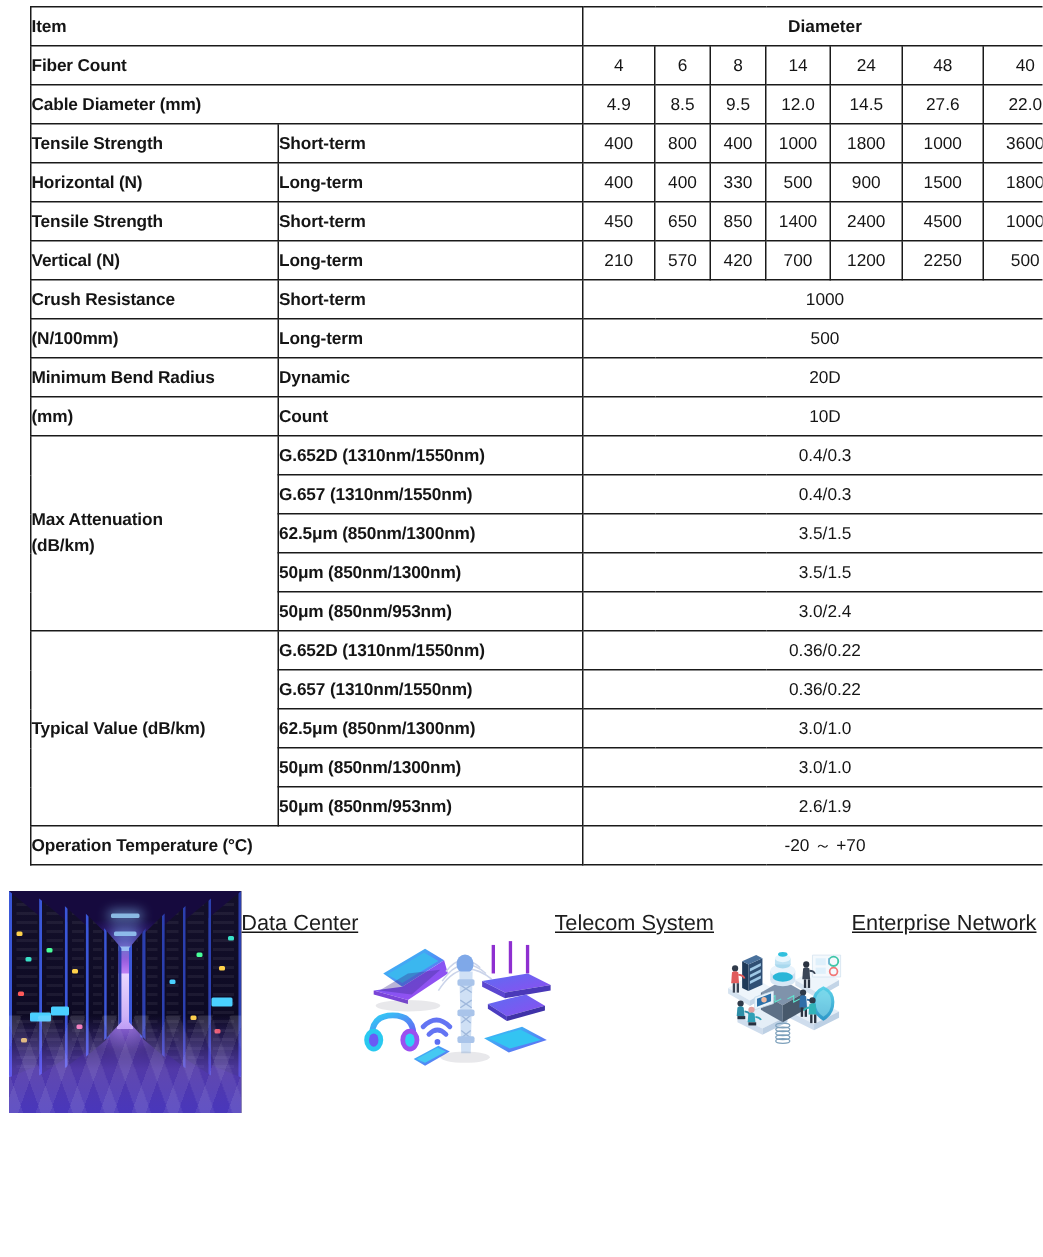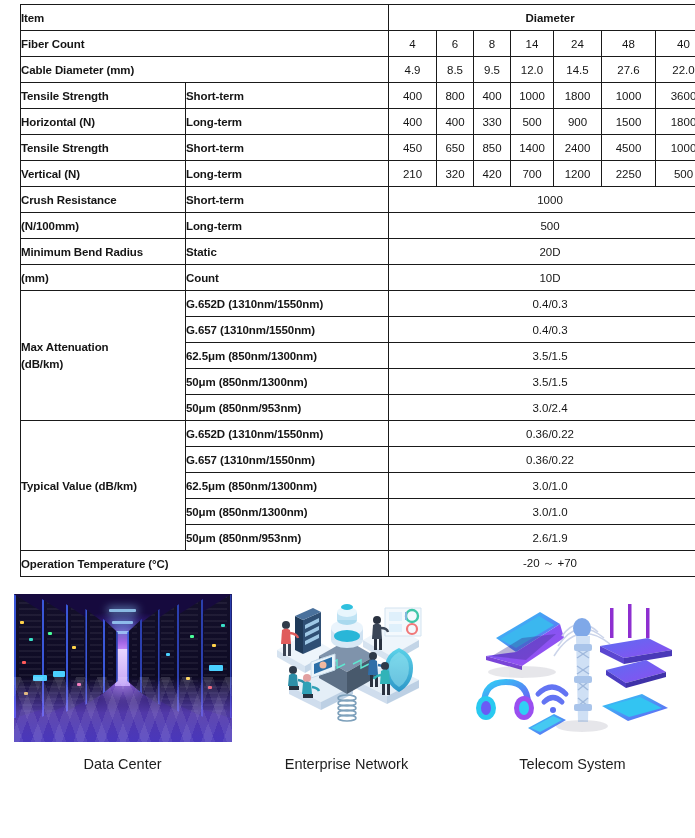--- a/index.html
+++ b/index.html
@@ -82,22 +82,23 @@
     margin-bottom: 12px;
   }
   .scen-row {
     display: flex;
     align-items: flex-start;
     justify-content: flex-start;
     padding-left: 6px;
   }
   .scen-item {
     display: flex;
-    flex-direction: column;
-    align-items: center;
+    flex-direction: row;
+    align-items: flex-start;
+    text-decoration: underline;
   }
   .scen-item.c1 { width: 233px; }
   .scen-item.c2 { width: 215px; }
   .scen-item.c3 { width: 237px; }
   .scen-thumb {
     width: 218px;
     height: 148px;
     position: relative;
     overflow: hidden;
     background: #ffffff;
@@ -242,21 +243,21 @@
           <td class="ctr">1400</td>
           <td class="ctr">2400</td>
           <td class="ctr">4500</td>
           <td class="ctr">1000</td>
         </tr>
 
         <tr>
           <td class="lbl">Vertical (N)</td>
           <td class="lbl2">Long-term</td>
           <td class="ctr">210</td>
-          <td class="ctr">320</td>
+          <td class="ctr">570</td>
           <td class="ctr">420</td>
           <td class="ctr">700</td>
           <td class="ctr">1200</td>
           <td class="ctr">2250</td>
           <td class="ctr">500</td>
         </tr>
 
         <tr>
           <td class="lbl">Crush Resistance</td>
           <td class="lbl2">Short-term</td>
@@ -264,21 +265,21 @@
         </tr>
 
         <tr>
           <td class="lbl">(N/100mm)</td>
           <td class="lbl2">Long-term</td>
           <td class="ctr" colspan="7">500</td>
         </tr>
 
         <tr>
           <td class="lbl">Minimum Bend Radius</td>
-          <td class="lbl2">Static</td>
+          <td class="lbl2">Dynamic</td>
           <td class="ctr" colspan="7">20D</td>
         </tr>
 
         <tr>
           <td class="lbl">(mm)</td>
           <td class="lbl2">Count</td>
           <td class="ctr" colspan="7">10D</td>
         </tr>
 
         <tr>
@@ -375,159 +376,20 @@
             <div class="led" style="right:4%;top:48%;background:#4ad0ff;width:14px;height:6px;"></div>
             <div class="led" style="right:9%;top:62%;background:#ff5a5a;"></div>
             <div class="led" style="right:17%;top:28%;background:#49ff9a;"></div>
             <div class="led" style="right:19%;top:56%;background:#ffd24a;"></div>
             <div class="led" style="right:28%;top:40%;background:#4ad0ff;"></div>
 
             <div class="floor"></div>
           </div>
         </div>
         <div class="scen-caption">Data Center</div>
-      </div>
-
-      <div class="scen-item c2">
-        <div class="scen-thumb">
-          <svg class="ent" viewBox="0 0 176 148">
-            <defs>
-              <linearGradient id="gTeal" x1="0" y1="0" x2="0" y2="1">
-                <stop offset="0" stop-color="#4fd0e8"></stop>
-                  <stop offset="1" stop-color="#1d8fc4"></stop>
-              </linearGradient>
-              <linearGradient id="gPale" x1="0" y1="0" x2="0" y2="1">
-                <stop offset="0" stop-color="#eef5fb"></stop>
-                  <stop offset="1" stop-color="#cfe0ef"></stop>
-              </linearGradient>
-            </defs>
-
-            <g>
-              <polygon points="30,92 62,76 94,92 62,108" fill="#e4eef7"></polygon>
-              <polygon points="30,92 62,108 62,116 30,100" fill="#cfdded"></polygon>
-              <polygon points="94,92 62,108 62,116 94,100" fill="#bdd0e4"></polygon>
-            </g>
-            <g>
-              <polygon points="96,86 128,70 160,86 128,102" fill="#e4eef7"></polygon>
-              <polygon points="96,86 128,102 128,110 96,94" fill="#cfdded"></polygon>
-              <polygon points="160,86 128,102 128,110 160,94" fill="#bdd0e4"></polygon>
-            </g>
-            <g>
-              <polygon points="18,56 46,40 74,56 46,72" fill="#eef5fb"></polygon>
-              <polygon points="18,56 46,72 46,79 18,63" fill="#d6e3f0"></polygon>
-              <polygon points="74,56 46,72 46,79 74,63" fill="#c3d5e7"></polygon>
-            </g>
-            <g>
-              <polygon points="104,46 132,30 160,46 132,62" fill="#eef5fb"></polygon>
-              <polygon points="104,46 132,62 132,69 104,53" fill="#d6e3f0"></polygon>
-              <polygon points="160,46 132,62 132,69 160,53" fill="#c3d5e7"></polygon>
-            </g>
-
-            <g>
-              <polygon points="60,62 88,46 116,62 88,78" fill="#7f93ab"></polygon>
-              <polygon points="60,62 88,78 88,100 60,84" fill="#5d7086"></polygon>
-              <polygon points="116,62 88,78 88,100 116,84" fill="#48596c"></polygon>
-              <polyline points="70,70 78,66 78,74 86,70" fill="none" stroke="#5fe6d0" stroke-width="1.4"></polyline>
-              <polyline points="94,70 102,66 102,74 110,70" fill="none" stroke="#5fe6d0" stroke-width="1.4"></polyline>
-            </g>
-
-            <g>
-              <ellipse cx="88" cy="46" rx="16" ry="8" fill="#d8e8f5"></ellipse>
-              <rect x="72" y="34" width="32" height="12" fill="#cfe2f2"></rect>
-              <ellipse cx="88" cy="34" rx="16" ry="8" fill="#eaf4fc"></ellipse>
-              <ellipse cx="88" cy="42" rx="13" ry="6" fill="#29b6d8"></ellipse>
-              <ellipse cx="88" cy="26" rx="10" ry="5" fill="#a9d9ee"></ellipse>
-              <rect x="78" y="18" width="20" height="8" fill="#bfe3f4"></rect>
-              <ellipse cx="88" cy="18" rx="10" ry="5" fill="#e8f6fd"></ellipse>
-              <ellipse cx="88" cy="13" rx="6" ry="3" fill="#2fc0de"></ellipse>
-            </g>
-
-            <g stroke="#7da0bb" stroke-width="1.6" fill="none">
-              <ellipse cx="88" cy="104" rx="9" ry="3"></ellipse>
-              <ellipse cx="88" cy="109" rx="9" ry="3"></ellipse>
-              <ellipse cx="88" cy="114" rx="9" ry="3"></ellipse>
-              <ellipse cx="88" cy="119" rx="9" ry="3"></ellipse>
-              <ellipse cx="88" cy="124" rx="9" ry="3"></ellipse>
-            </g>
-
-            <g>
-              <polygon points="44,26 62,18 62,52 44,60" fill="#2f4f74"></polygon>
-              <polygon points="44,26 36,22 36,56 44,60" fill="#1f3a59"></polygon>
-              <polygon points="36,22 54,14 62,18 44,26" fill="#4a719c"></polygon>
-              <g fill="#9fc8e6">
-                <polygon points="46,31 60,24 60,28 46,35"></polygon>
-                <polygon points="46,39 60,32 60,36 46,43"></polygon>
-                <polygon points="46,47 60,40 60,44 46,51"></polygon>
-              </g>
-            </g>
-
-            <g>
-              <circle cx="27" cy="31" r="4" fill="#303b4a"></circle>
-              <path d="M23 36 q4 -3 8 0 l1 14 h-10 z" fill="#e05c5c"></path>
-              <rect x="24" y="50" width="3" height="12" fill="#3a4454"></rect>
-              <rect x="29" y="50" width="3" height="12" fill="#3a4454"></rect>
-              <path d="M31 39 q7 1 8 5" stroke="#e05c5c" stroke-width="2.5" fill="none"></path>
-            </g>
-
-            <g>
-              <polygon points="126,14 162,14 162,42 126,42" fill="#f4f9fd" stroke="#d3e3f0"></polygon>
-              <rect x="130" y="18" width="13" height="9" fill="#dff0fb"></rect>
-              <rect x="130" y="30" width="13" height="8" fill="#dff0fb"></rect>
-              <circle cx="153" cy="22" r="6" fill="none" stroke="#3fc6a8" stroke-width="2.4"></circle>
-              <circle cx="153" cy="35" r="5" fill="none" stroke="#f07878" stroke-width="2.2"></circle>
-              <rect x="146" y="18" width="2" height="8" fill="#7fb7dd"></rect>
-            </g>
-
-            <g>
-              <circle cx="118" cy="26" r="4" fill="#2a3240"></circle>
-              <path d="M114 31 q4 -3 8 0 l1 14 h-10 z" fill="#3b4657"></path>
-              <rect x="115" y="45" width="3" height="11" fill="#2a3240"></rect>
-              <rect x="120" y="45" width="3" height="11" fill="#2a3240"></rect>
-              <path d="M122 34 q6 0 7 4" stroke="#3b4657" stroke-width="2.4" fill="none"></path>
-            </g>
-
-            <g>
-              <polygon points="52,68 76,60 76,76 52,84" fill="#eaf4fb" stroke="#c9dceb"></polygon>
-              <polygon points="55,70 73,63 73,73 55,80" fill="#2a6fa8"></polygon>
-              <circle cx="64" cy="71" r="3.5" fill="#f0b9a0"></circle>
-            </g>
-            <g>
-              <circle cx="34" cy="76" r="4" fill="#2f3a49"></circle>
-              <path d="M30 81 q4 -3 8 0 l1 11 h-10 z" fill="#2e8fa8"></path>
-              <path d="M39 86 q6 1 7 4" stroke="#2e8fa8" stroke-width="2.4" fill="none"></path>
-              <rect x="30" y="92" width="10" height="4" fill="#273140"></rect>
-            </g>
-            <g>
-              <circle cx="48" cy="84" r="4" fill="#e2a0a0"></circle>
-              <path d="M44 89 q4 -3 8 0 l1 11 h-10 z" fill="#2fa0b6"></path>
-              <path d="M53 93 q6 1 7 4" stroke="#2fa0b6" stroke-width="2.4" fill="none"></path>
-              <rect x="44" y="100" width="10" height="4" fill="#273140"></rect>
-            </g>
-
-            <g>
-              <path d="M140 54 q14 6 14 20 q0 16 -14 24 q-14 -8 -14 -24 q0 -14 14 -20 z" fill="url(#gTeal)" opacity="0.92"></path>
-              <path d="M140 58 q10 5 10 16 q0 13 -10 19 q-10 -6 -10 -19 q0 -11 10 -16 z" fill="#9fe6f2" opacity="0.5"></path>
-            </g>
-            <g>
-              <circle cx="114" cy="62" r="4" fill="#2f3a49"></circle>
-              <path d="M110 67 q4 -3 8 0 l1 14 h-10 z" fill="#2f6ea8"></path>
-              <path d="M119 71 q7 1 8 5" stroke="#2f6ea8" stroke-width="2.4" fill="none"></path>
-              <rect x="111" y="81" width="3" height="12" fill="#2a3240"></rect>
-              <rect x="116" y="81" width="3" height="12" fill="#2a3240"></rect>
-            </g>
-            <g>
-              <circle cx="126" cy="72" r="4" fill="#2f3a49"></circle>
-              <path d="M122 77 q4 -3 8 0 l1 13 h-10 z" fill="#31b3b8"></path>
-              <path d="M122 81 q-6 1 -7 4" stroke="#31b3b8" stroke-width="2.4" fill="none"></path>
-              <rect x="123" y="90" width="3" height="11" fill="#2a3240"></rect>
-              <rect x="128" y="90" width="3" height="11" fill="#2a3240"></rect>
-            </g>
-          </svg>
-        </div>
-        <div class="scen-caption">Enterprise Network</div>
       </div>
 
       <div class="scen-item c3">
         <div class="scen-thumb">
           <svg class="tel" viewBox="0 0 206 148">
             <defs>
               <linearGradient id="gViolet" x1="0" y1="0" x2="1" y2="1">
                 <stop offset="0" stop-color="#6a5bf5"></stop>
                   <stop offset="1" stop-color="#a24df0"></stop>
               </linearGradient>
@@ -613,16 +475,155 @@
 
             <g opacity="0.13" fill="#4a4a66">
               <ellipse cx="52" cy="78" rx="34" ry="6"></ellipse>
               <ellipse cx="112" cy="132" rx="26" ry="6"></ellipse>
             </g>
           </svg>
         </div>
         <div class="scen-caption">Telecom System</div>
       </div>
 
+      <div class="scen-item c2">
+        <div class="scen-thumb">
+          <svg class="ent" viewBox="0 0 176 148">
+            <defs>
+              <linearGradient id="gTeal" x1="0" y1="0" x2="0" y2="1">
+                <stop offset="0" stop-color="#4fd0e8"></stop>
+                  <stop offset="1" stop-color="#1d8fc4"></stop>
+              </linearGradient>
+              <linearGradient id="gPale" x1="0" y1="0" x2="0" y2="1">
+                <stop offset="0" stop-color="#eef5fb"></stop>
+                  <stop offset="1" stop-color="#cfe0ef"></stop>
+              </linearGradient>
+            </defs>
+
+            <g>
+              <polygon points="30,92 62,76 94,92 62,108" fill="#e4eef7"></polygon>
+              <polygon points="30,92 62,108 62,116 30,100" fill="#cfdded"></polygon>
+              <polygon points="94,92 62,108 62,116 94,100" fill="#bdd0e4"></polygon>
+            </g>
+            <g>
+              <polygon points="96,86 128,70 160,86 128,102" fill="#e4eef7"></polygon>
+              <polygon points="96,86 128,102 128,110 96,94" fill="#cfdded"></polygon>
+              <polygon points="160,86 128,102 128,110 160,94" fill="#bdd0e4"></polygon>
+            </g>
+            <g>
+              <polygon points="18,56 46,40 74,56 46,72" fill="#eef5fb"></polygon>
+              <polygon points="18,56 46,72 46,79 18,63" fill="#d6e3f0"></polygon>
+              <polygon points="74,56 46,72 46,79 74,63" fill="#c3d5e7"></polygon>
+            </g>
+            <g>
+              <polygon points="104,46 132,30 160,46 132,62" fill="#eef5fb"></polygon>
+              <polygon points="104,46 132,62 132,69 104,53" fill="#d6e3f0"></polygon>
+              <polygon points="160,46 132,62 132,69 160,53" fill="#c3d5e7"></polygon>
+            </g>
+
+            <g>
+              <polygon points="60,62 88,46 116,62 88,78" fill="#7f93ab"></polygon>
+              <polygon points="60,62 88,78 88,100 60,84" fill="#5d7086"></polygon>
+              <polygon points="116,62 88,78 88,100 116,84" fill="#48596c"></polygon>
+              <polyline points="70,70 78,66 78,74 86,70" fill="none" stroke="#5fe6d0" stroke-width="1.4"></polyline>
+              <polyline points="94,70 102,66 102,74 110,70" fill="none" stroke="#5fe6d0" stroke-width="1.4"></polyline>
+            </g>
+
+            <g>
+              <ellipse cx="88" cy="46" rx="16" ry="8" fill="#d8e8f5"></ellipse>
+              <rect x="72" y="34" width="32" height="12" fill="#cfe2f2"></rect>
+              <ellipse cx="88" cy="34" rx="16" ry="8" fill="#eaf4fc"></ellipse>
+              <ellipse cx="88" cy="42" rx="13" ry="6" fill="#29b6d8"></ellipse>
+              <ellipse cx="88" cy="26" rx="10" ry="5" fill="#a9d9ee"></ellipse>
+              <rect x="78" y="18" width="20" height="8" fill="#bfe3f4"></rect>
+              <ellipse cx="88" cy="18" rx="10" ry="5" fill="#e8f6fd"></ellipse>
+              <ellipse cx="88" cy="13" rx="6" ry="3" fill="#2fc0de"></ellipse>
+            </g>
+
+            <g stroke="#7da0bb" stroke-width="1.6" fill="none">
+              <ellipse cx="88" cy="104" rx="9" ry="3"></ellipse>
+              <ellipse cx="88" cy="109" rx="9" ry="3"></ellipse>
+              <ellipse cx="88" cy="114" rx="9" ry="3"></ellipse>
+              <ellipse cx="88" cy="119" rx="9" ry="3"></ellipse>
+              <ellipse cx="88" cy="124" rx="9" ry="3"></ellipse>
+            </g>
+
+            <g>
+              <polygon points="44,26 62,18 62,52 44,60" fill="#2f4f74"></polygon>
+              <polygon points="44,26 36,22 36,56 44,60" fill="#1f3a59"></polygon>
+              <polygon points="36,22 54,14 62,18 44,26" fill="#4a719c"></polygon>
+              <g fill="#9fc8e6">
+                <polygon points="46,31 60,24 60,28 46,35"></polygon>
+                <polygon points="46,39 60,32 60,36 46,43"></polygon>
+                <polygon points="46,47 60,40 60,44 46,51"></polygon>
+              </g>
+            </g>
+
+            <g>
+              <circle cx="27" cy="31" r="4" fill="#303b4a"></circle>
+              <path d="M23 36 q4 -3 8 0 l1 14 h-10 z" fill="#e05c5c"></path>
+              <rect x="24" y="50" width="3" height="12" fill="#3a4454"></rect>
+              <rect x="29" y="50" width="3" height="12" fill="#3a4454"></rect>
+              <path d="M31 39 q7 1 8 5" stroke="#e05c5c" stroke-width="2.5" fill="none"></path>
+            </g>
+
+            <g>
+              <polygon points="126,14 162,14 162,42 126,42" fill="#f4f9fd" stroke="#d3e3f0"></polygon>
+              <rect x="130" y="18" width="13" height="9" fill="#dff0fb"></rect>
+              <rect x="130" y="30" width="13" height="8" fill="#dff0fb"></rect>
+              <circle cx="153" cy="22" r="6" fill="none" stroke="#3fc6a8" stroke-width="2.4"></circle>
+              <circle cx="153" cy="35" r="5" fill="none" stroke="#f07878" stroke-width="2.2"></circle>
+              <rect x="146" y="18" width="2" height="8" fill="#7fb7dd"></rect>
+            </g>
+
+            <g>
+              <circle cx="118" cy="26" r="4" fill="#2a3240"></circle>
+              <path d="M114 31 q4 -3 8 0 l1 14 h-10 z" fill="#3b4657"></path>
+              <rect x="115" y="45" width="3" height="11" fill="#2a3240"></rect>
+              <rect x="120" y="45" width="3" height="11" fill="#2a3240"></rect>
+              <path d="M122 34 q6 0 7 4" stroke="#3b4657" stroke-width="2.4" fill="none"></path>
+            </g>
+
+            <g>
+              <polygon points="52,68 76,60 76,76 52,84" fill="#eaf4fb" stroke="#c9dceb"></polygon>
+              <polygon points="55,70 73,63 73,73 55,80" fill="#2a6fa8"></polygon>
+              <circle cx="64" cy="71" r="3.5" fill="#f0b9a0"></circle>
+            </g>
+            <g>
+              <circle cx="34" cy="76" r="4" fill="#2f3a49"></circle>
+              <path d="M30 81 q4 -3 8 0 l1 11 h-10 z" fill="#2e8fa8"></path>
+              <path d="M39 86 q6 1 7 4" stroke="#2e8fa8" stroke-width="2.4" fill="none"></path>
+              <rect x="30" y="92" width="10" height="4" fill="#273140"></rect>
+            </g>
+            <g>
+              <circle cx="48" cy="84" r="4" fill="#e2a0a0"></circle>
+              <path d="M44 89 q4 -3 8 0 l1 11 h-10 z" fill="#2fa0b6"></path>
+              <path d="M53 93 q6 1 7 4" stroke="#2fa0b6" stroke-width="2.4" fill="none"></path>
+              <rect x="44" y="100" width="10" height="4" fill="#273140"></rect>
+            </g>
+
+            <g>
+              <path d="M140 54 q14 6 14 20 q0 16 -14 24 q-14 -8 -14 -24 q0 -14 14 -20 z" fill="url(#gTeal)" opacity="0.92"></path>
+              <path d="M140 58 q10 5 10 16 q0 13 -10 19 q-10 -6 -10 -19 q0 -11 10 -16 z" fill="#9fe6f2" opacity="0.5"></path>
+            </g>
+            <g>
+              <circle cx="114" cy="62" r="4" fill="#2f3a49"></circle>
+              <path d="M110 67 q4 -3 8 0 l1 14 h-10 z" fill="#2f6ea8"></path>
+              <path d="M119 71 q7 1 8 5" stroke="#2f6ea8" stroke-width="2.4" fill="none"></path>
+              <rect x="111" y="81" width="3" height="12" fill="#2a3240"></rect>
+              <rect x="116" y="81" width="3" height="12" fill="#2a3240"></rect>
+            </g>
+            <g>
+              <circle cx="126" cy="72" r="4" fill="#2f3a49"></circle>
+              <path d="M122 77 q4 -3 8 0 l1 13 h-10 z" fill="#31b3b8"></path>
+              <path d="M122 81 q-6 1 -7 4" stroke="#31b3b8" stroke-width="2.4" fill="none"></path>
+              <rect x="123" y="90" width="3" height="11" fill="#2a3240"></rect>
+              <rect x="128" y="90" width="3" height="11" fill="#2a3240"></rect>
+            </g>
+          </svg>
+        </div>
+        <div class="scen-caption">Enterprise Network</div>
+      </div>
+
     </div>
   </div>
 
 </div>
 
 </body></html>

